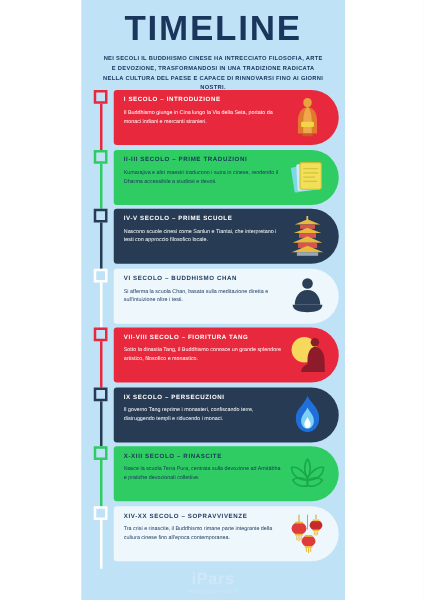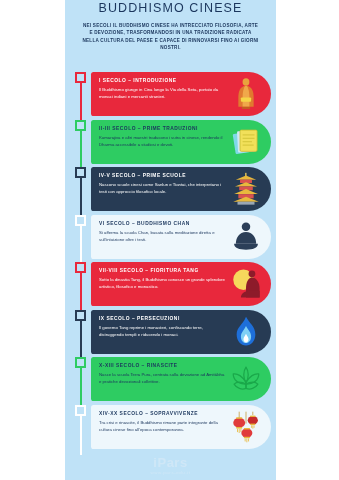--- a/index.html
+++ b/index.html
@@ -144,21 +144,21 @@
     padding-top: 1px;
   }
 </style>
 </head>
 <body>
 
 <div id="page">
   <div id="panel">
 
     <div id="header">
-      <h2 id="subtitle">BUDDHISMO CINESE</h2>
+      <h1 id="title">TIMELINE</h1>
       <p id="intro">NEI SECOLI IL BUDDHISMO CINESE HA INTRECCIATO FILOSOFIA, ARTE E DEVOZIONE, TRASFORMANDOSI IN UNA TRADIZIONE RADICATA NELLA CULTURA DEL PAESE E CAPACE DI RINNOVARSI FINO AI GIORNI NOSTRI.</p>
     </div>
 
     <div id="rail">
         <div class="stem" style="top: 9px; height: 41.5px; background: rgb(232, 40, 60);"></div>
         <div class="node" style="top: 0px; border-color: rgb(232, 40, 60);"></div>
         <div class="card" style="top: 0px; height: 44px; background: rgb(232, 40, 60); color: rgb(255, 255, 255);">
           <p class="card-title">I SECOLO  –  INTRODUZIONE</p>
           <p class="card-body">Il Buddhismo giunge in Cina lungo la Via della Seta, portato da monaci indiani e mercanti stranieri.</p>
           <div class="card-icon">

